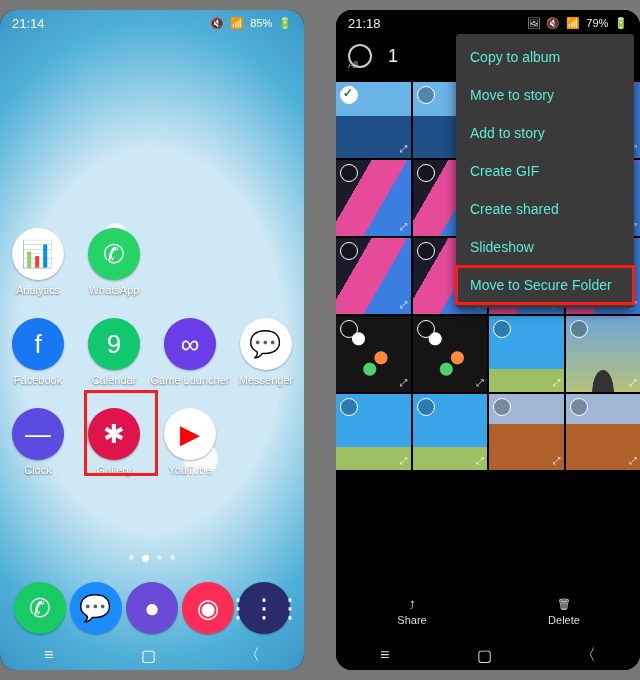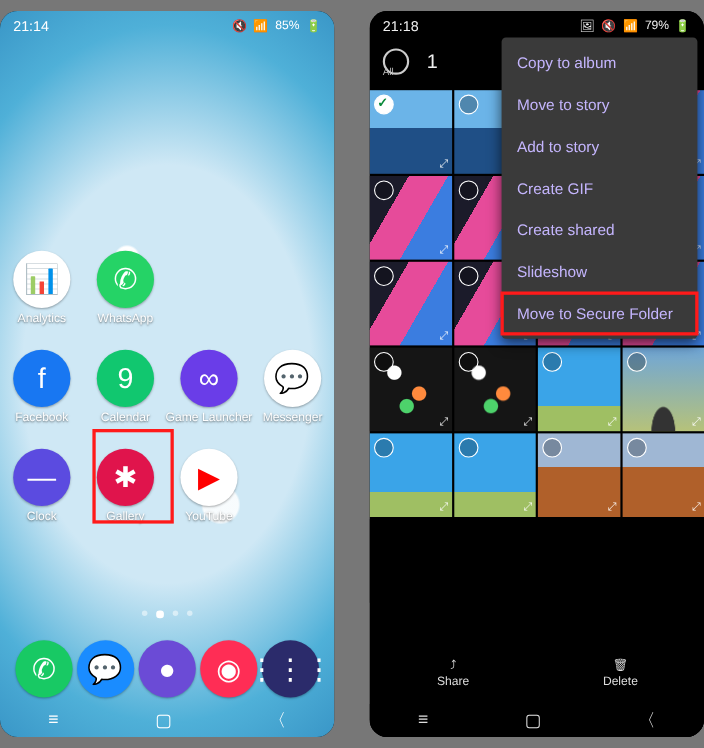--- a/index.html
+++ b/index.html
@@ -31,21 +31,21 @@
   .topbar{position:absolute;top:26px;left:0;right:0;height:40px;display:flex;align-items:center;gap:16px;padding:0 12px;color:#eee;font-size:18px;}
   .allcirc{width:20px;height:20px;border:2px solid #ccc;border-radius:12px;}
   .alltxt{font-size:9px;color:#bbb;position:absolute;top:50px;left:12px;}
   .thumbs{position:absolute;top:72px;left:0;right:0;bottom:90px;display:grid;grid-template-columns:repeat(4,1fr);grid-auto-rows:76px;gap:2px;}
   .th{position:relative;background:#222;overflow:hidden;}
   .th .sel{position:absolute;top:4px;left:4px;width:16px;height:16px;border-radius:9px;border:1.5px solid #fff;background:rgba(0,0,0,.25);}
   .th .sel.ck{background:#fff;}
   .th .sel.ck::after{content:"✓";color:#0a8a3a;font-size:12px;font-weight:bold;position:absolute;top:-1px;left:2px;}
   .th .exp{position:absolute;right:3px;bottom:3px;color:#fff;font-size:10px;opacity:.9;}
   .menu{position:absolute;top:24px;right:6px;width:178px;background:#3a3a3a;border-radius:4px;box-shadow:0 4px 12px rgba(0,0,0,.6);z-index:40;padding:4px 0;}
-  .mi{padding:11px 14px;color:#c4b5fd;font-size:14px;}
+  .mi{padding:11px 14px;color:#5eead4;font-size:14px;}
   .mi.hl-item{outline:3px solid #ff1a1a;outline-offset:-2px;}
   .bbar{position:absolute;left:0;right:0;bottom:30px;height:56px;display:flex;color:#ddd;}
   .bb{flex:1;display:flex;flex-direction:column;align-items:center;justify-content:center;gap:3px;font-size:11px;}
   
   .p-sea{background:linear-gradient(#6bb4e8 0 45%, #1f4f86 45% 100%);}
   .p-ph{background:linear-gradient(120deg,#1b1b2a 0 30%,#e64b9a 30% 60%,#3b7de0 60% 100%);}
   .p-apps{background:radial-gradient(circle at 30% 30%,#fff 0 6px,transparent 7px),radial-gradient(circle at 60% 55%,#ff8a3d 0 6px,transparent 7px),radial-gradient(circle at 45% 70%,#4dd26b 0 6px,transparent 7px),#151515;}
   .p-sky{background:linear-gradient(#3aa4e8 0 70%, #9fbf63 70% 100%);}
   .p-dirt{background:linear-gradient(#9fb7d4 0 40%,#b0602a 40% 100%);}
   .p-road{background:radial-gradient(ellipse at 50% 100%, #333 0 20%, transparent 21%),linear-gradient(#6fa6d8,#b6c27a);}

